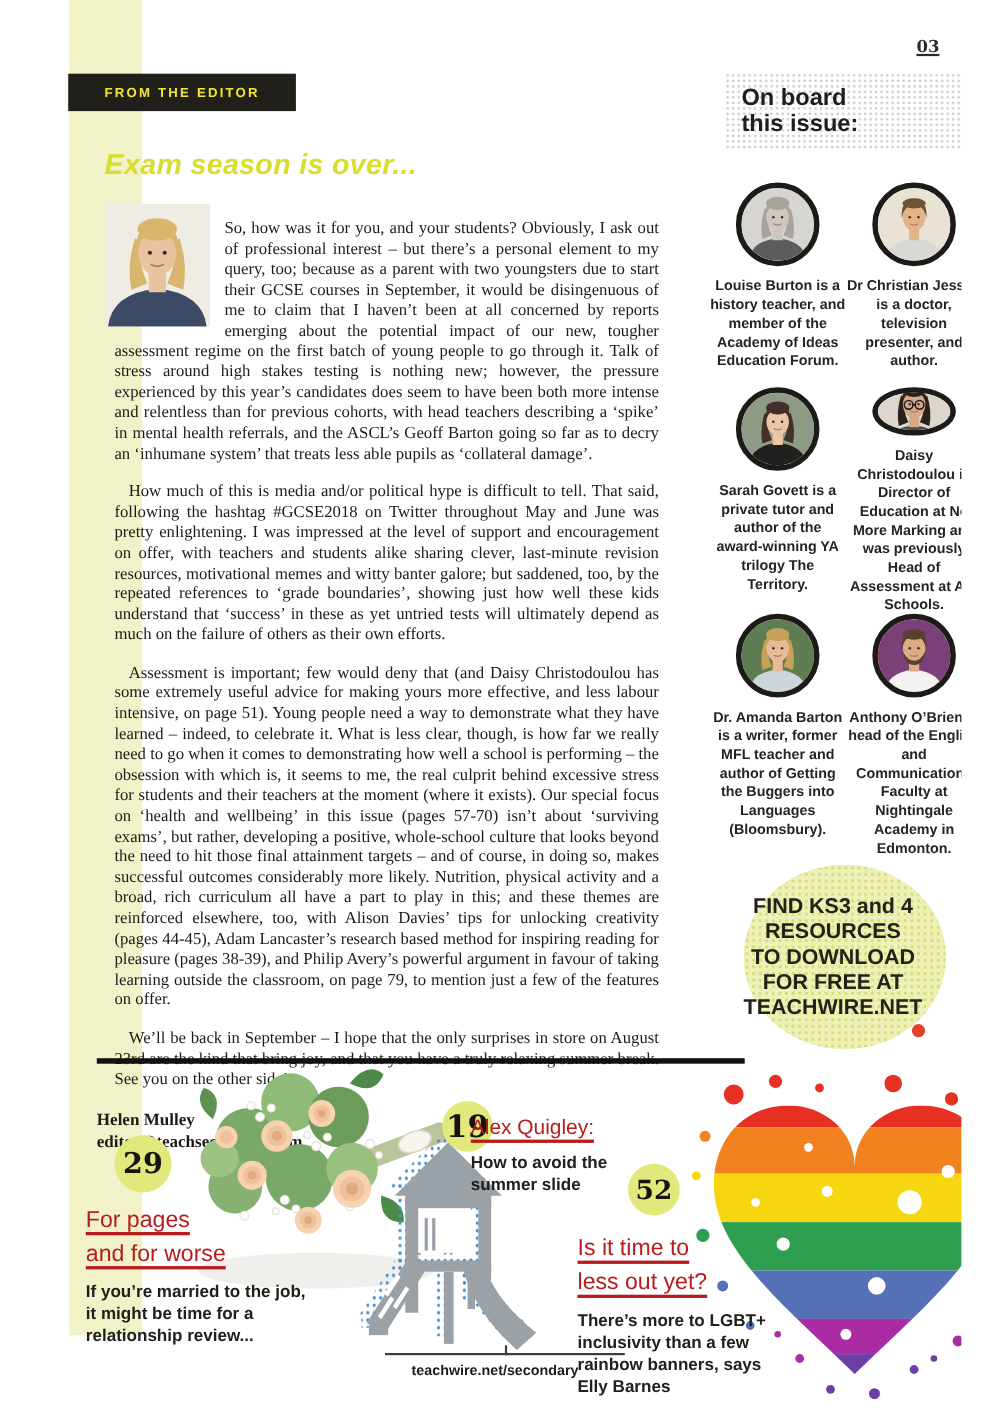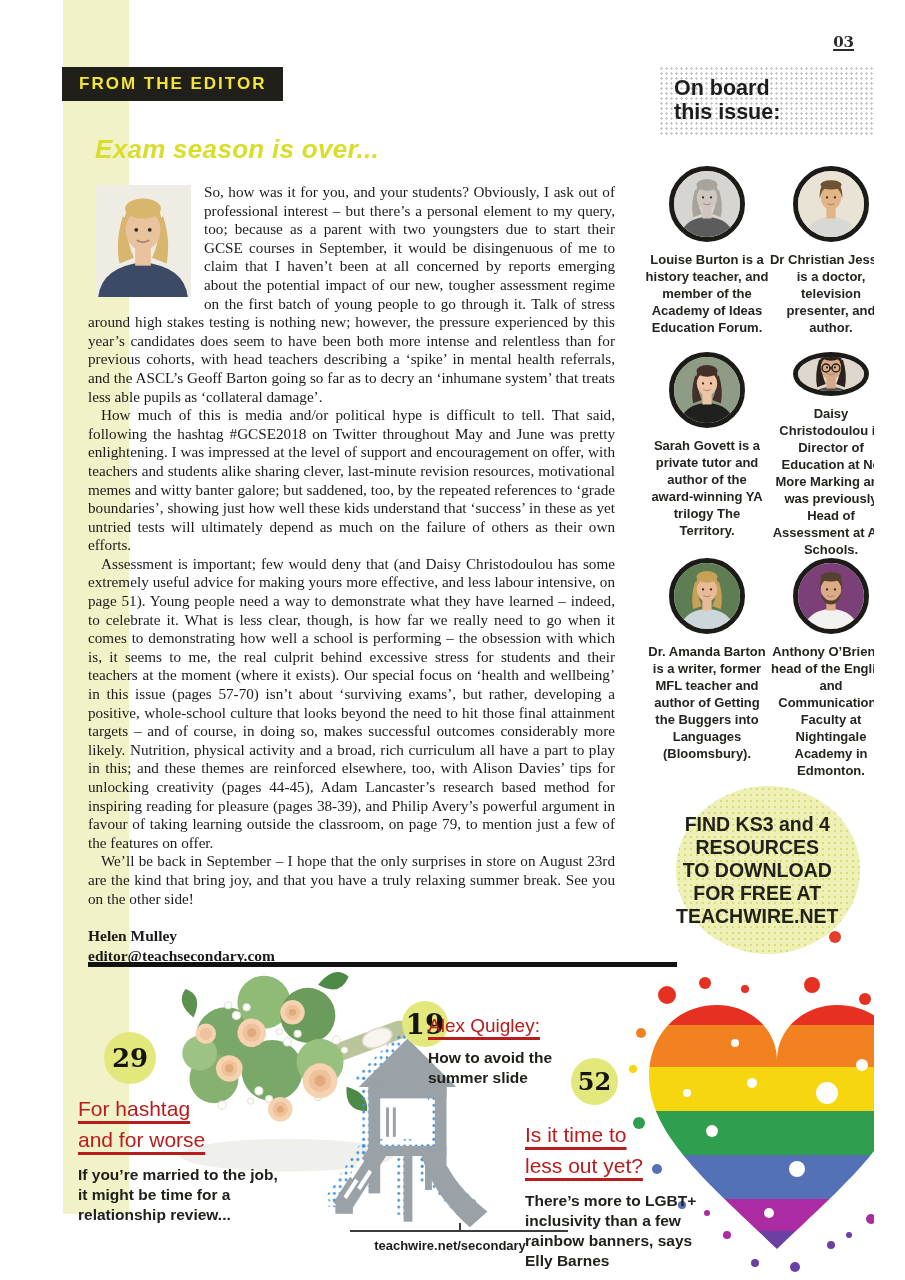--- a/index.html
+++ b/index.html
@@ -4,32 +4,32 @@
 <style>
   html,body{margin:0;padding:0;background:#ffffff;}
   .page{position:relative;width:874px;height:1280px;background:#fff;overflow:hidden;
         font-family:"Liberation Sans",sans-serif;color:var(--ink,#1d1c1a);}
 
   .strip{position:absolute;left:63px;top:0;width:66px;height:1214px;background:var(--strip,#f1f2c8);}
 
   .pageno{position:absolute;top:33px;right:20px;font-family:"DejaVu Serif",serif;font-weight:700;
           font-size:15px;color:#2a2a28;text-decoration:underline;text-decoration-thickness:2px;text-underline-offset:2px;}
 
-  .banner{position:absolute;left:62px;top:67px;height:34px;line-height:34px;padding:0 17px;
+  .banner{position:absolute;left:62px;top:67px;height:34px;line-height:34px;padding:0 33px;
           background:var(--banner_bg,#211f19);color:var(--banner_text,#f2e535);
-          font-size:17px;font-weight:700;letter-spacing:2px;}
+          font-size:12px;font-weight:700;letter-spacing:2px;}
 
   .headline{position:absolute;left:95px;top:134px;margin:0;font-size:26px;font-style:italic;font-weight:800;
             color:var(--headline,#d9dd2b);letter-spacing:.3px;}
 
   .article{position:absolute;left:88px;top:183px;width:527px;font-family:"Liberation Serif",serif;
            font-size:15.2px;line-height:18.6px;text-align:justify;color:#1c1b19;}
   .photo{float:left;width:96px;height:112px;margin:2px 13px 4px 7px;overflow:hidden;}
   .photo svg{display:block;}
-  .article p{margin:0;}
+  .article p{margin:16px;}
   .article p + p{text-indent:13px;}
   .sig{margin-top:18px;font-weight:700;font-size:15.5px;line-height:20px;}
 
   .onboard{position:absolute;left:659px;top:66px;width:246px;height:70px;padding:10px 0 0 15px;box-sizing:border-box;
            font-size:21.5px;line-height:24px;font-weight:800;color:#1d1d1b;
            background-color:#fff;background-image:radial-gradient(circle,#c8c8c8 1.1px,transparent 1.4px);background-size:5px 5px;}
 
   .contribs{position:absolute;left:645px;top:166px;width:244px;display:grid;grid-template-columns:1fr 1fr;
             column-gap:0;justify-items:center;text-align:center;}
   .contrib{display:flex;flex-direction:column;align-items:center;}
@@ -399,21 +399,21 @@
         </g>
     </svg>
   </div>
 
   <div class="num n29">29</div>
   <div class="num n19">19</div>
   <div class="num n52">52</div>
 
   <div class="feature f29">
     <div class="ftitle">
-      <span>For hashtag</span><br>
+      <span>For pages</span><br>
       <span>and for worse</span>
     </div>
     <div class="fdesc">If you’re married to the job, it might be time for a relationship review...</div>
   </div>
 
   <div class="feature f19">
     <div class="ftitle">
       <span>Alex Quigley:</span>
     </div>
     <div class="fdesc">How to avoid the summer slide</div>

